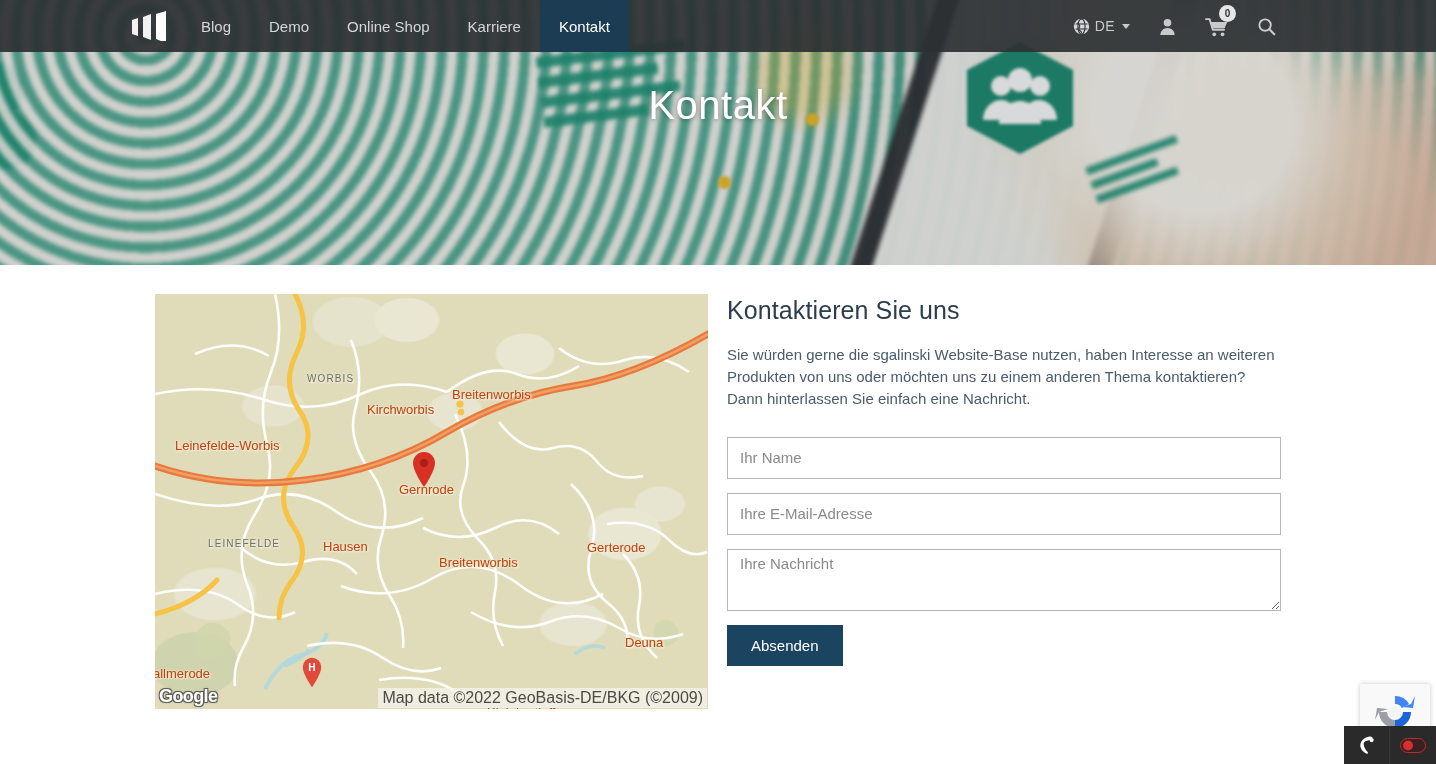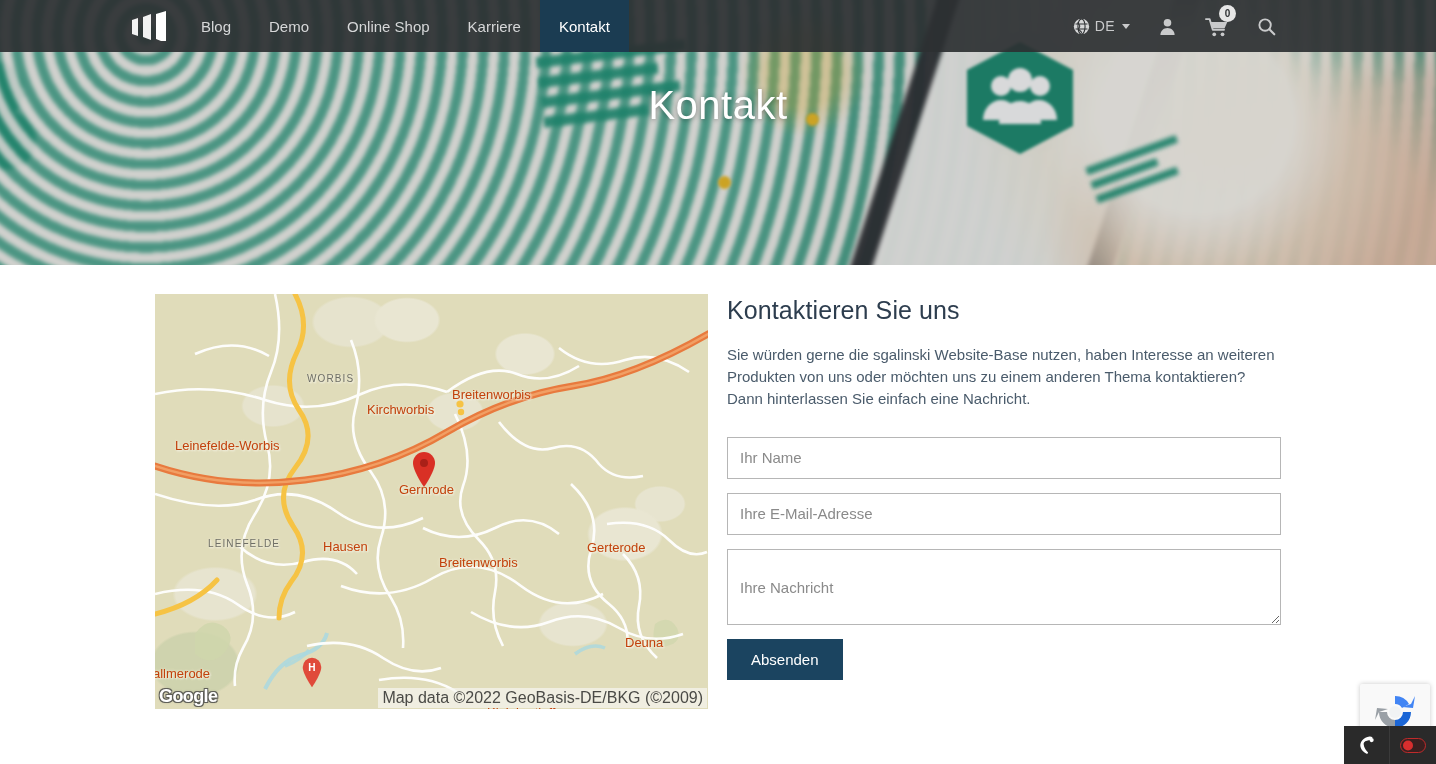--- a/index.html
+++ b/index.html
@@ -260,24 +260,24 @@
     font-family: "Liberation Sans", sans-serif;
     color: #3b3b3b;
     padding: 10px 12px;
     margin-bottom: 14px;
     outline: none;
     border-radius: 0;
   }
   .field::placeholder { color: #8a8a8a; opacity: 1; }
   input.field { height: 42px; }
   textarea.field {
-    height: 76px;
+    height: 62px;
     resize: vertical;
     line-height: 1.4;
-    padding-top: 27px;
+    padding-top: 3px;
   }
   .consent-row {
     display: flex;
     align-items: center;
     gap: 8px;
     margin: 6px 0 18px 0;
     font-size: 15px;
     color: #3f4e5c;
   }
   .consent-row input[type="checkbox"] {

